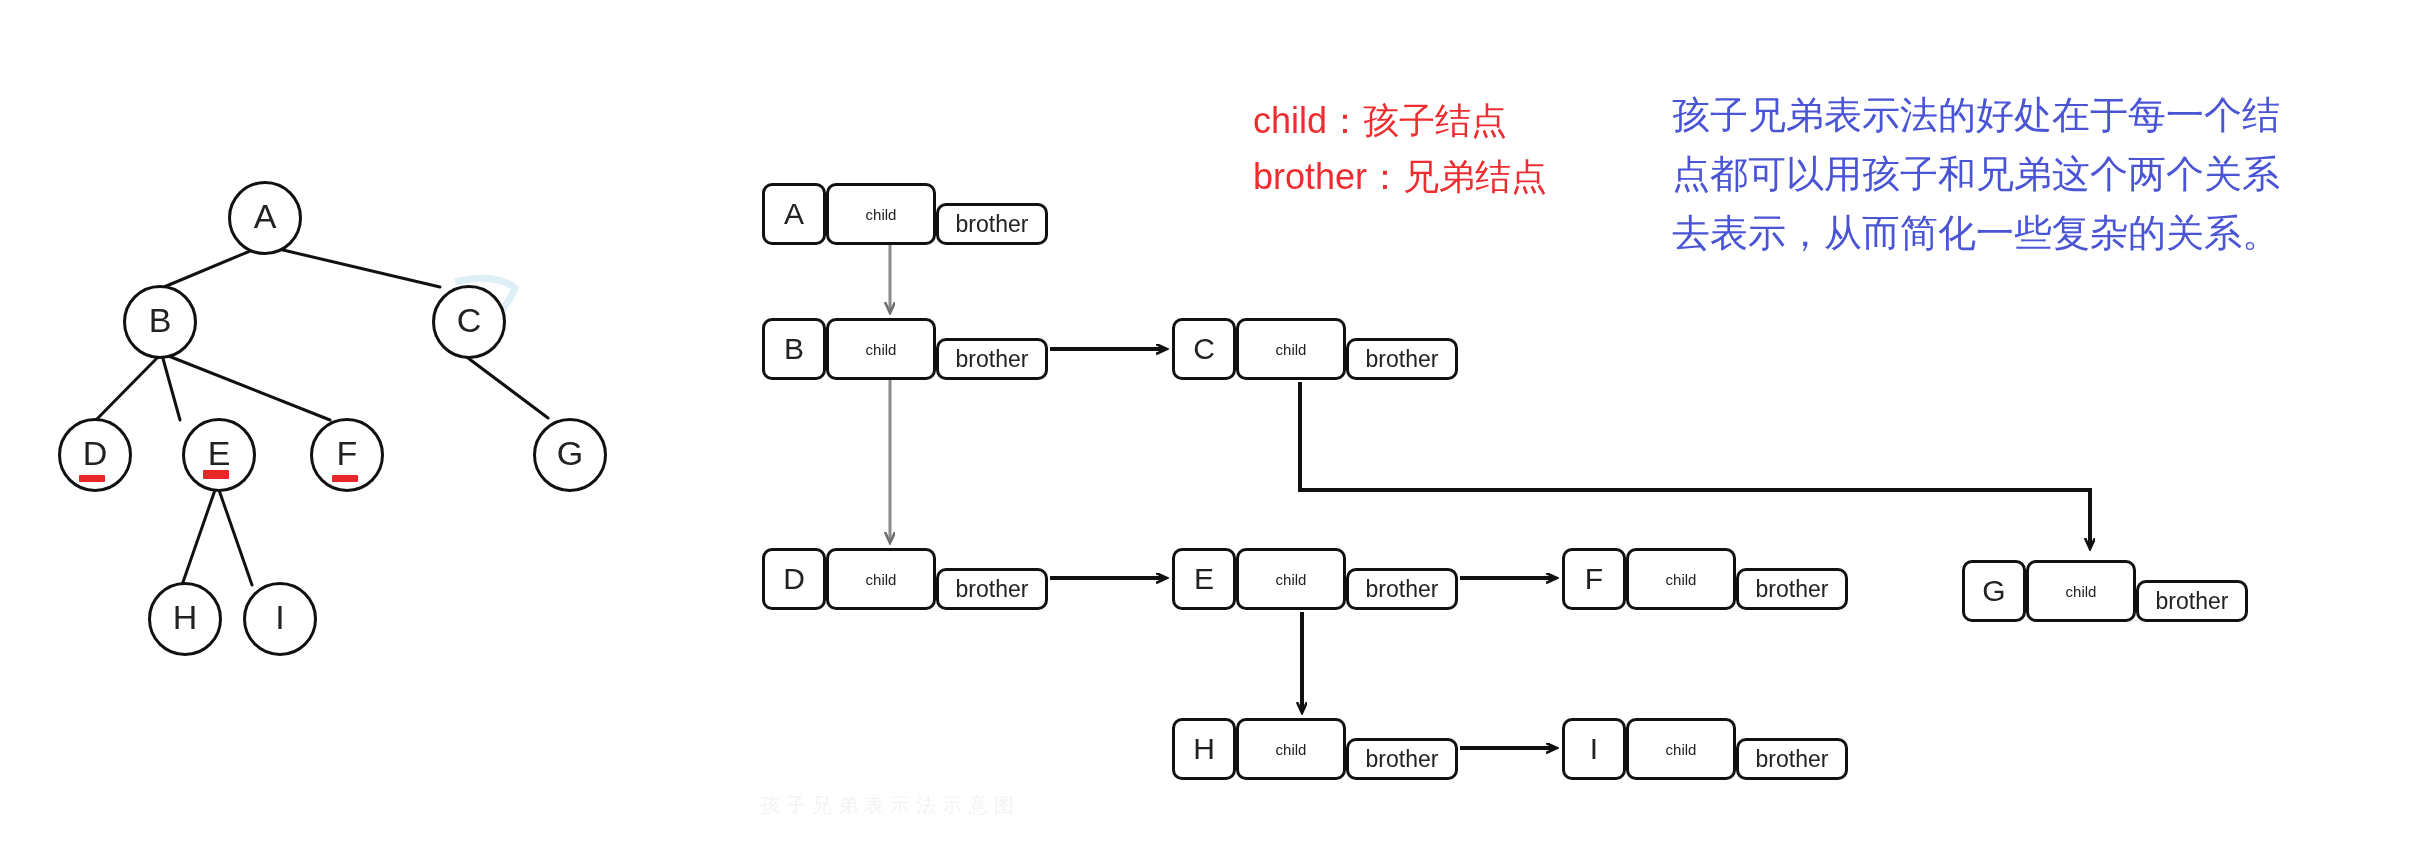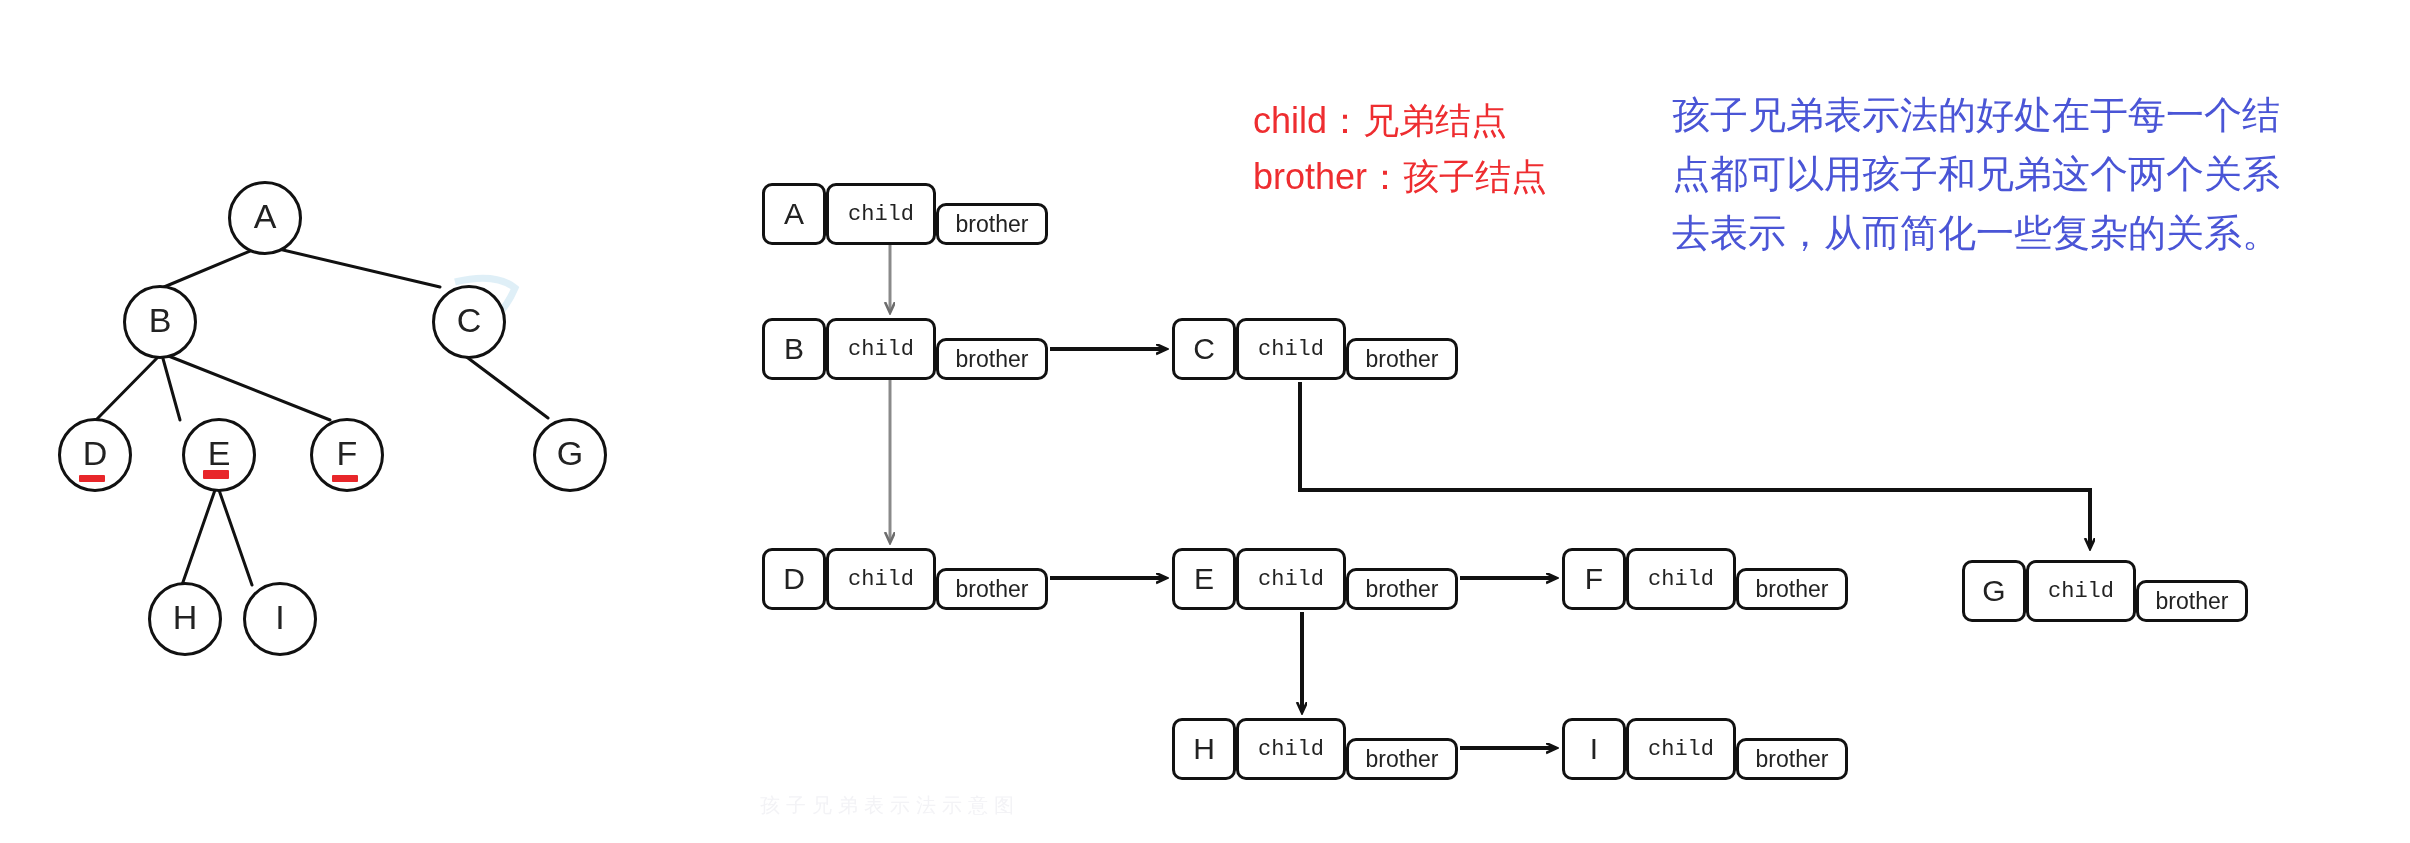--- a/index.html
+++ b/index.html
@@ -24,21 +24,21 @@
 
   
   .lnode{position:absolute;display:flex;height:62px;}
   .cell{
     border:3px solid #111;border-radius:10px;background:#fff;
     display:flex;align-items:center;justify-content:center;
     box-sizing:border-box;color:#222;
     font-family:"Liberation Sans","DejaVu Sans",sans-serif;
   }
   .cell.key{width:64px;font-size:30px;}
-  .cell.child{width:110px;font-size:22px;font-family:Liberation Mono, monospace;}
+  .cell.child{width:110px;font-size:15px;}
   .cell.brother{width:112px;font-size:23px;margin-top:20px;}
 
   
   .legend{position:absolute;color:#ee2d30;font-size:36px;line-height:1.55;white-space:nowrap;}
   .legend .row{display:block;}
   .note{
     position:absolute;color:#4a55d6;font-size:38px;line-height:1.55;
     width:760px;text-align:left;
   }
   .note .row{display:block;}
@@ -100,22 +100,22 @@
   </div>
   <div class="tree-node" style="left:243px;top:582px;">
     <span class="lbl">I</span>
   </div>
 
   <div class="redmark" style="left:79px;top:475px;"></div>
   <div class="redmark" style="left:203px;top:470px;height:9px;"></div>
   <div class="redmark" style="left:332px;top:475px;"></div>
 
   <div class="legend" style="left:1253px;top:93px;">
-    <span class="row">child：兄弟结点</span>
-    <span class="row">brother：孩子结点</span>
+    <span class="row">child：孩子结点</span>
+    <span class="row">brother：兄弟结点</span>
   </div>
 
   <div class="note" style="left:1672px;top:86px;">
     <span class="row">孩子兄弟表示法的好处在于每一个结</span>
     <span class="row">点都可以用孩子和兄弟这个两个关系</span>
     <span class="row">去表示，从而简化一些复杂的关系。</span>
   </div>
 
   <svg class="layer">
     <defs>

